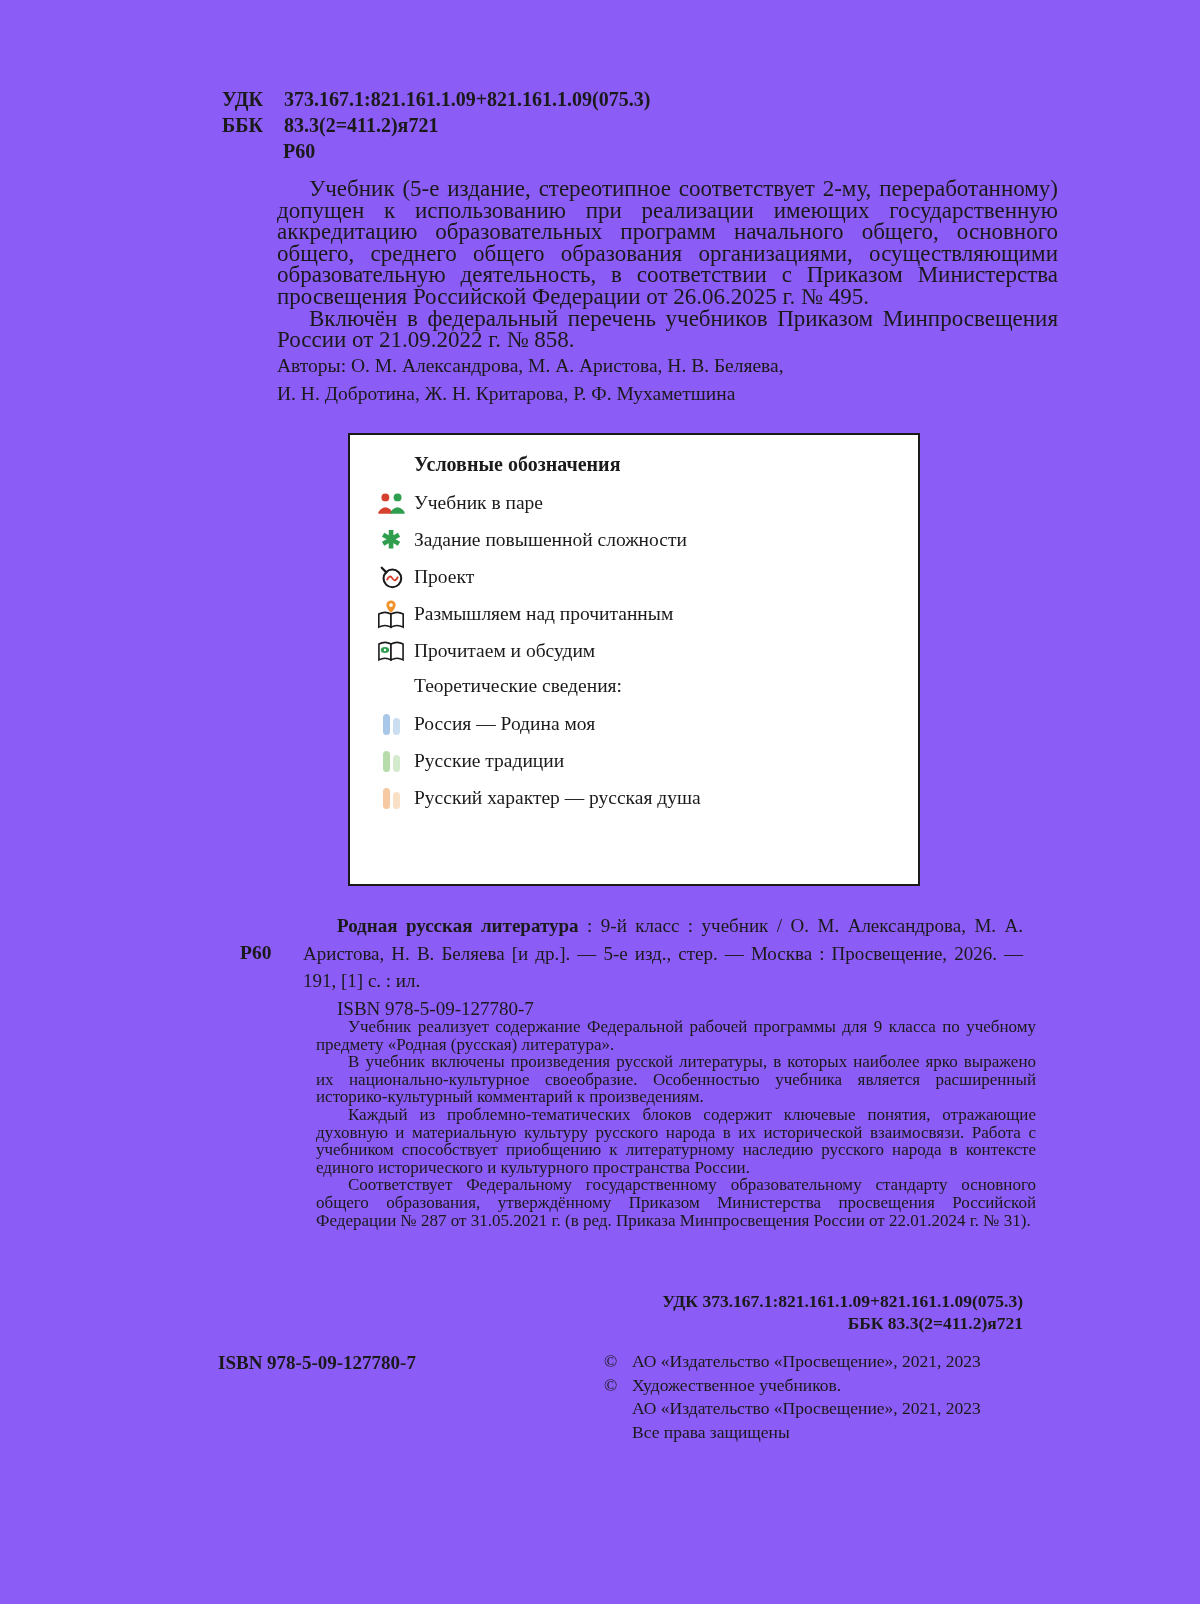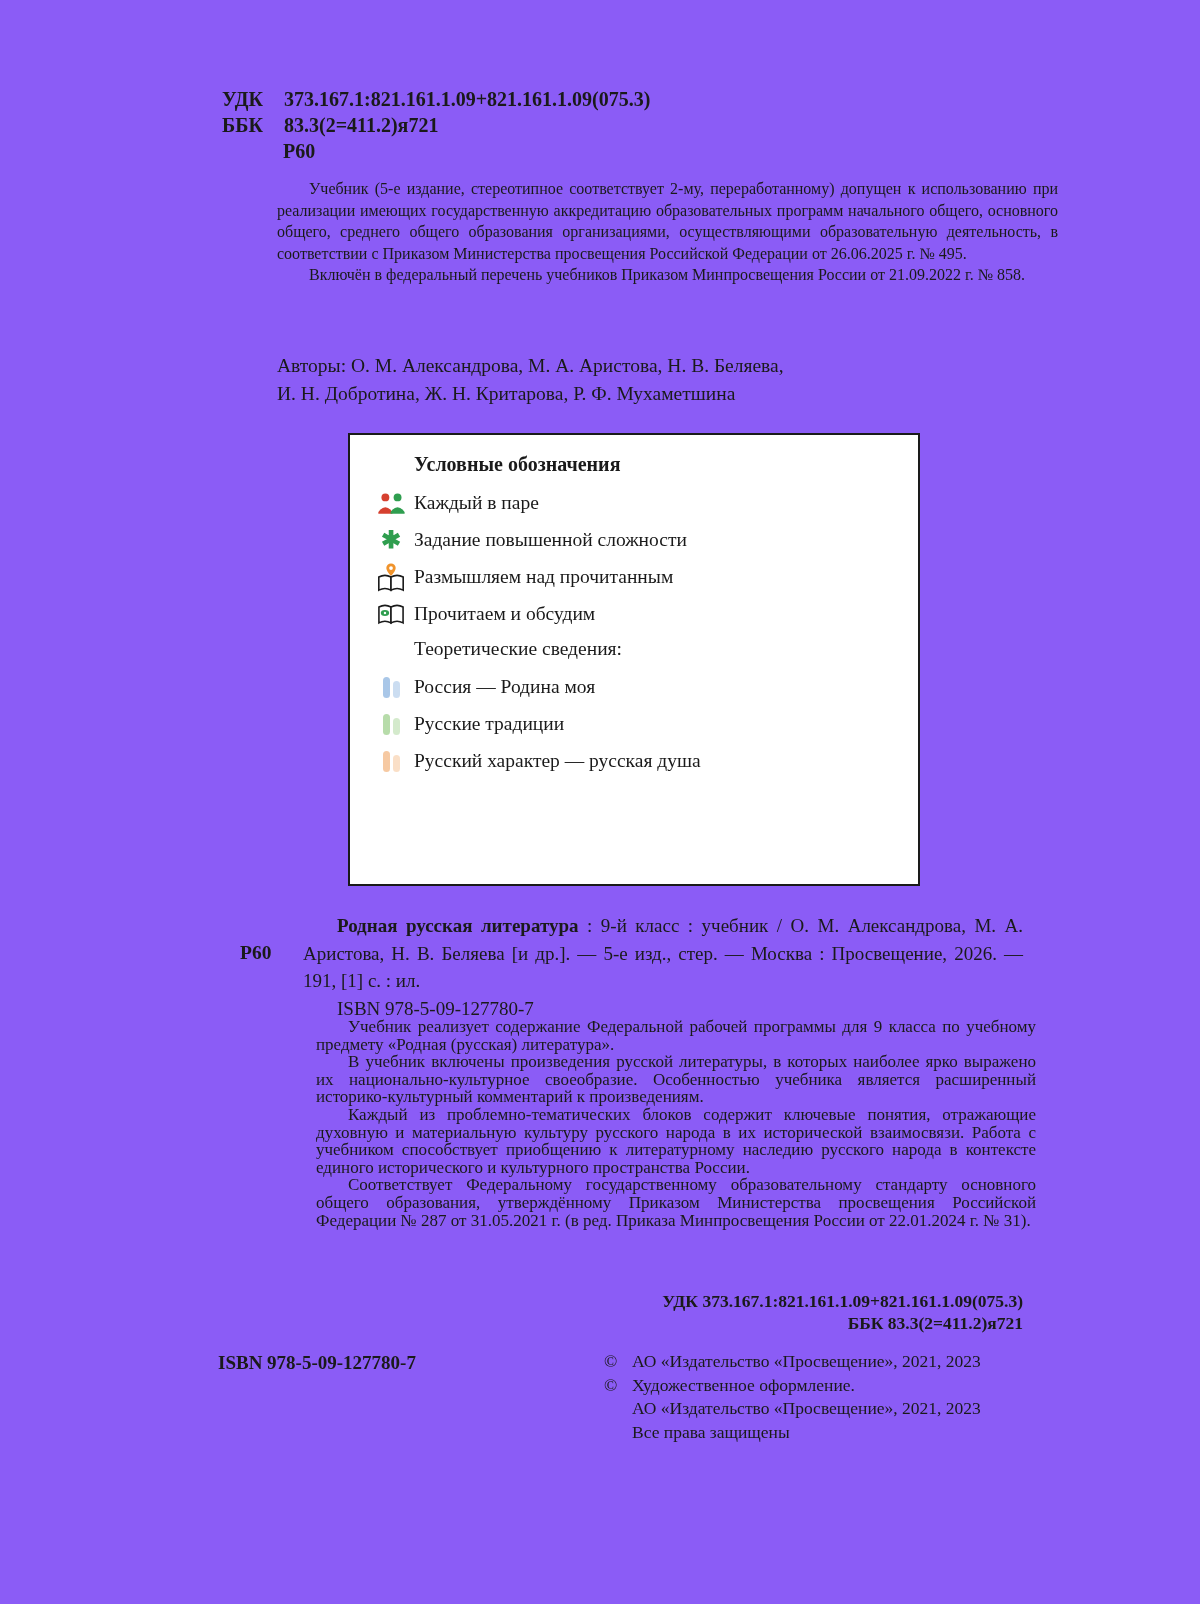--- a/index.html
+++ b/index.html
@@ -9,21 +9,21 @@
     background:#8b5cf6;
     font-family:"Liberation Serif","DejaVu Serif",serif;
     color:#1a1a1a;
     overflow:hidden;
   }
   
   .bib-head{position:absolute;left:222px;top:86px;font-weight:bold;font-size:20px;line-height:26px;}
   .bib-label{display:inline-block;width:62px;}
   .bib-code{padding-left:61px;}
   
-  .approval{position:absolute;left:277px;top:178px;width:781px;text-align:justify;font-size:16px;line-height:21.6px;}
+  .approval{position:absolute;left:277px;top:178px;width:781px;text-align:justify;font-size:23px;line-height:21.6px;}
   .approval p{margin:0;text-indent:32px;}
   
   .authors{position:absolute;left:277px;top:352px;width:781px;text-align:left;font-size:19.5px;line-height:28px;}
   
   .legend-box{
     position:absolute;left:348px;top:433px;width:572px;height:453px;
     box-sizing:border-box;border:2.5px solid #1a1a1a;background:#fff;
     padding:18px 4px 14px 18px;
   }
   .legend-title{font-weight:bold;font-size:20px;margin:0 0 14px 46px;}
@@ -83,31 +83,41 @@
           <g fill="#d6402f">
               <circle cx="10" cy="5.5" r="4.2"></circle>
               <path d="M2.5 21 q7.5 -10 15 0 l0 2 h-15 z"></path>
             </g>
           <g fill="#2f9e4f">
               <circle cx="23" cy="5.5" r="4.2"></circle>
               <path d="M15.5 21 q7.5 -10 15 0 l0 2 h-15 z"></path>
             </g>
         </svg>
       </span>
-      <span class="legend-label">Каждый в паре</span>
+      <span class="legend-label">Учебник в паре</span>
     </div>
 
 
     <div class="legend-item">
       <span class="legend-icon">
         <span class="asterisk">✱</span>
       </span>
       <span class="legend-label">Задание повышенной сложности</span>
     </div>
 
+    <div class="legend-item">
+      <span class="legend-icon">
+        <svg viewBox="0 0 28 28" width="26" height="26">
+          <line x1="4" y1="4" x2="9" y2="9" stroke="#1a1a1a" stroke-width="2.4" stroke-linecap="round"></line>
+          <circle cx="15.5" cy="15.5" r="9.5" fill="none" stroke="#1a1a1a" stroke-width="2.2"></circle>
+          <path d="M9.5 17.5 q3 -7 6 -2 t6 -2" fill="none" stroke="#d6402f" stroke-width="2"></path>
+        </svg>
+      </span>
+      <span class="legend-label">Проект</span>
+    </div>
 
     <div class="legend-item">
       <span class="legend-icon">
         <svg viewBox="0 0 32 32" width="30" height="30">
           <path d="M16 1.5 a5 5 0 0 1 5 5 q0 3.2 -5 8.5 q-5 -5.3 -5 -8.5 a5 5 0 0 1 5 -5 z" fill="#f0932b"></path>
           <circle cx="16" cy="6.5" r="2" fill="#fff"></circle>
           <path d="M3 16 q6.5 -3.5 13 0 v14 q-6.5 -3.5 -13 0 z" fill="#fff" stroke="#1a1a1a" stroke-width="1.7"></path>
           <path d="M29 16 q-6.5 -3.5 -13 0 v14 q6.5 -3.5 13 0 z" fill="#fff" stroke="#1a1a1a" stroke-width="1.7"></path>
         </svg>
       </span>
@@ -179,21 +189,21 @@
 
   <div class="bottom-isbn">ISBN 978-5-09-127780-7</div>
 
   <section class="copyright">
     <div class="copy-row">
       <span class="copy-marker">©</span>
       <span>АО «Издательство «Просвещение», 2021, 2023</span>
     </div>
     <div class="copy-row">
       <span class="copy-marker">©</span>
-      <span>Художественное оформление.</span>
+      <span>Художественное учебников.</span>
     </div>
     <div class="copy-row">
       <span class="copy-marker"></span>
       <span>АО «Издательство «Просвещение», 2021, 2023</span>
     </div>
     <div class="copy-row">
       <span class="copy-marker"></span>
       <span>Все права защищены</span>
     </div>
   </section>

